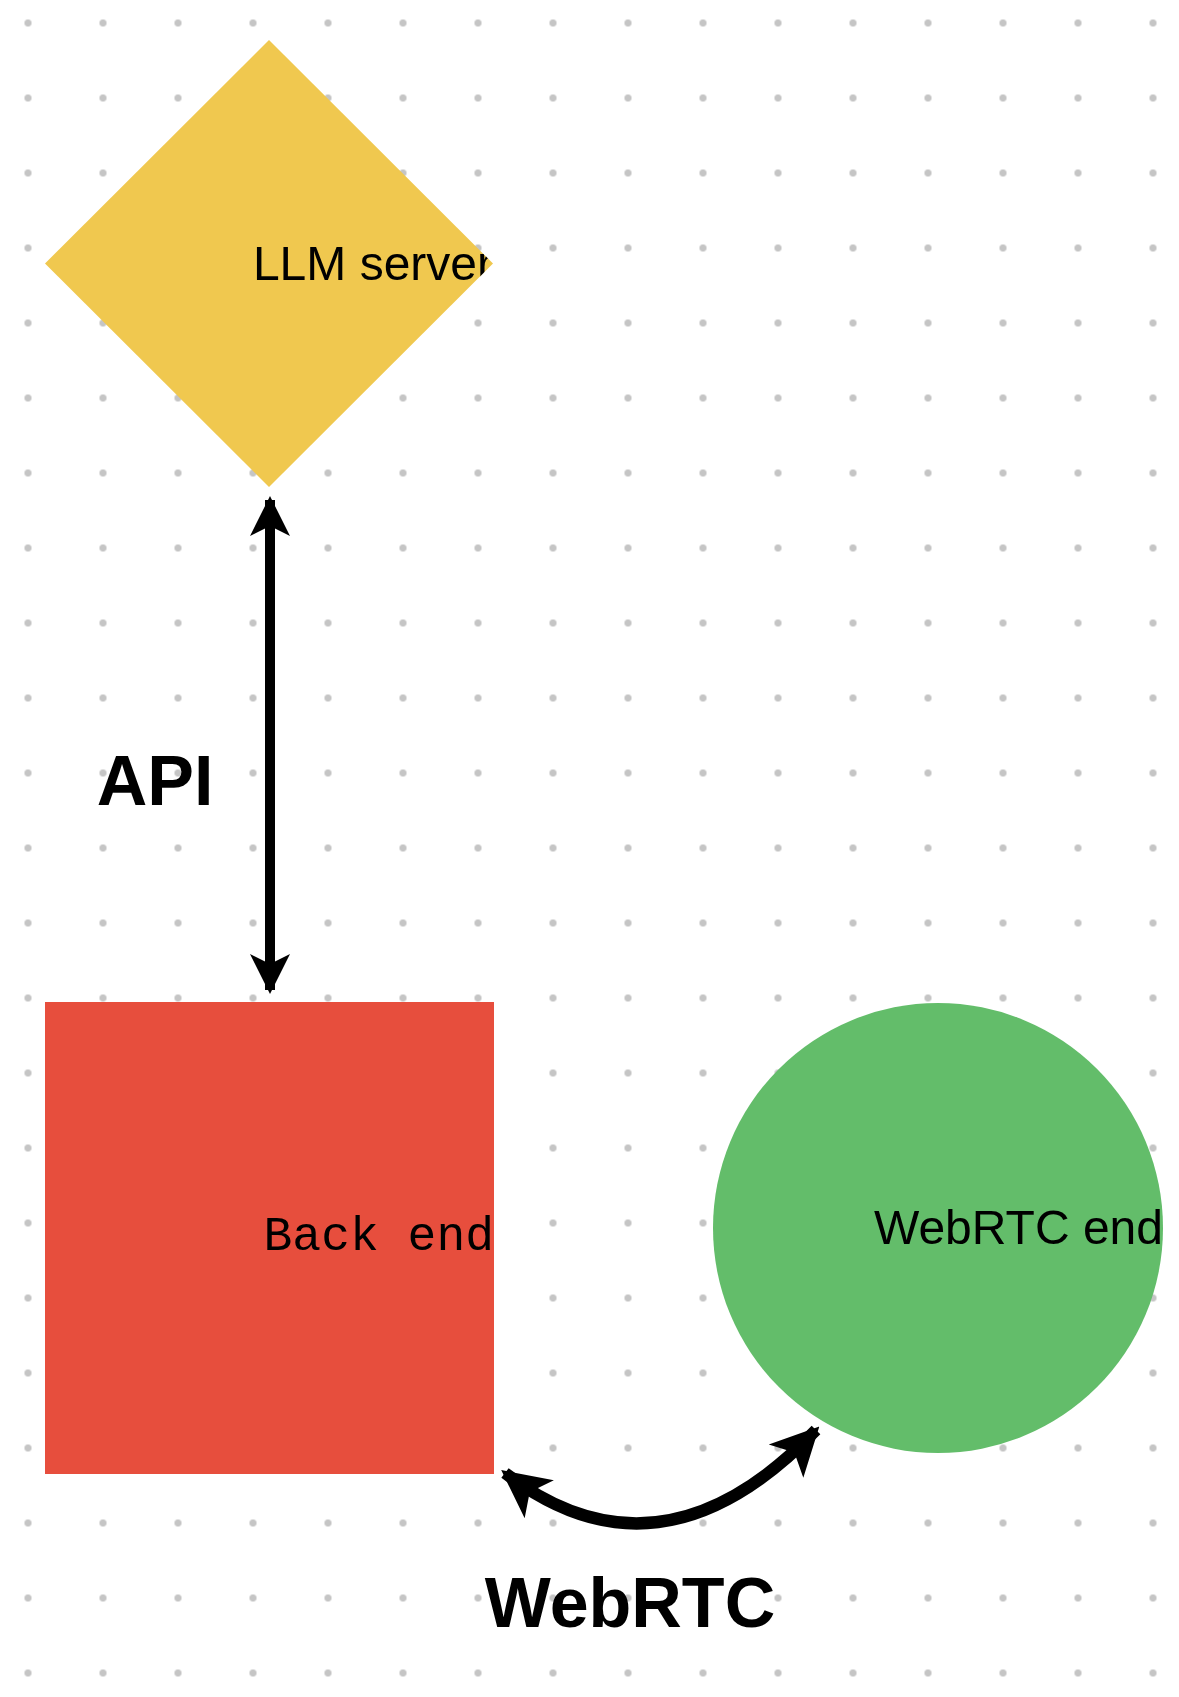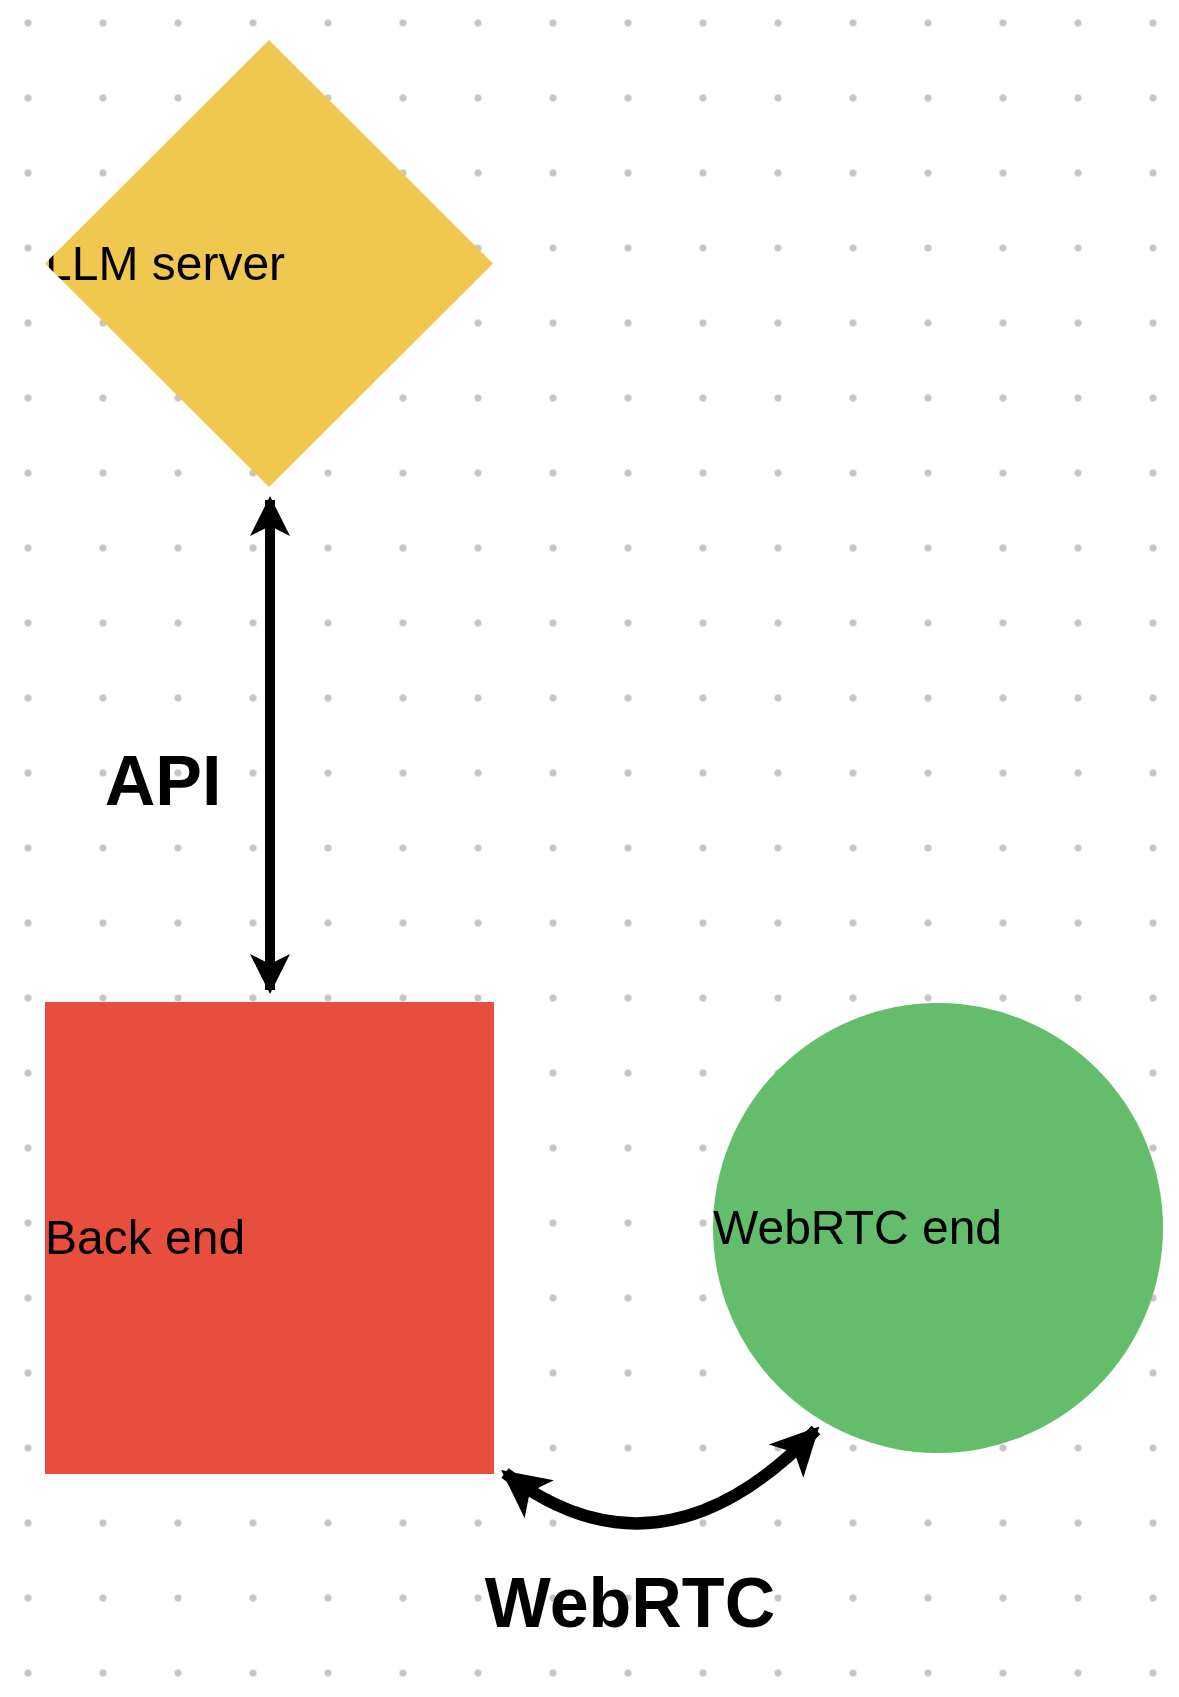--- a/index.html
+++ b/index.html
@@ -23,59 +23,60 @@
     position: absolute;
     left: 0; top: 0;
     width: 1179px;
     height: 1697px;
     pointer-events: none;
   }
   .node {
     position: absolute;
     display: flex;
     align-items: center;
-    justify-content: flex-start;
+    justify-content: flex-end;
     color: #000000;
     font-size: 48px;
     font-weight: 400;
     line-height: 1.2;
   }
   .node-diamond {
     left: 45px;
     top: 40px;
     width: 448px;
     height: 447px;
     background: #f0c84f;
     clip-path: polygon(50% 0%, 100% 50%, 50% 100%, 0% 50%);
   }
   .node-square {
     left: 45px;
     top: 1002px;
     width: 449px;
     height: 472px;
     background: #e74e3d;
+    font-family: Liberation Mono, monospace;
   }
   .node-circle {
     left: 713px;
     top: 1003px;
     width: 450px;
     height: 450px;
     border-radius: 50%;
     background: #63bd6a;
   }
   .edge-label {
     position: absolute;
     transform: translate(-50%, -50%);
     color: #000000;
     font-size: 70px;
     font-weight: 700;
     white-space: nowrap;
   }
   .edge-label-api {
-    left: 163px;
+    left: 155px;
     top: 781px;
   }
   .edge-label-webrtc {
     left: 630px;
     top: 1603px;
   }
 </style>
 </head>
 <body>
 

